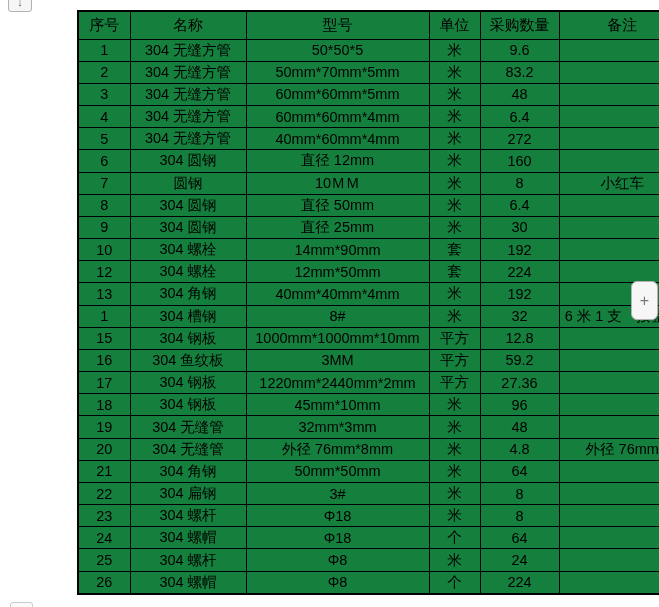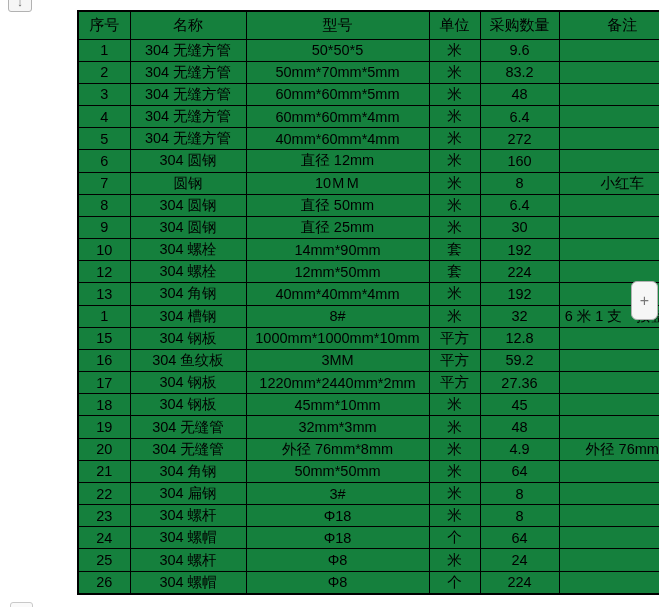--- a/index.html
+++ b/index.html
@@ -245,37 +245,37 @@
         <td>1220mm*2440mm*2mm</td>
         <td>平方</td>
         <td>27.36</td>
         <td></td>
       </tr>
       <tr>
         <td>18</td>
         <td>304 钢板</td>
         <td>45mm*10mm</td>
         <td>米</td>
-        <td>45</td>
+        <td>96</td>
         <td></td>
       </tr>
       <tr>
         <td>19</td>
         <td>304 无缝管</td>
         <td>32mm*3mm</td>
         <td>米</td>
         <td>48</td>
         <td></td>
       </tr>
       <tr>
         <td>20</td>
         <td>304 无缝管</td>
         <td>外径 76mm*8mm</td>
         <td>米</td>
-        <td>4.9</td>
+        <td>4.8</td>
         <td>外径 76mm</td>
       </tr>
       <tr>
         <td>21</td>
         <td>304 角钢</td>
         <td>50mm*50mm</td>
         <td>米</td>
         <td>64</td>
         <td></td>
       </tr>

